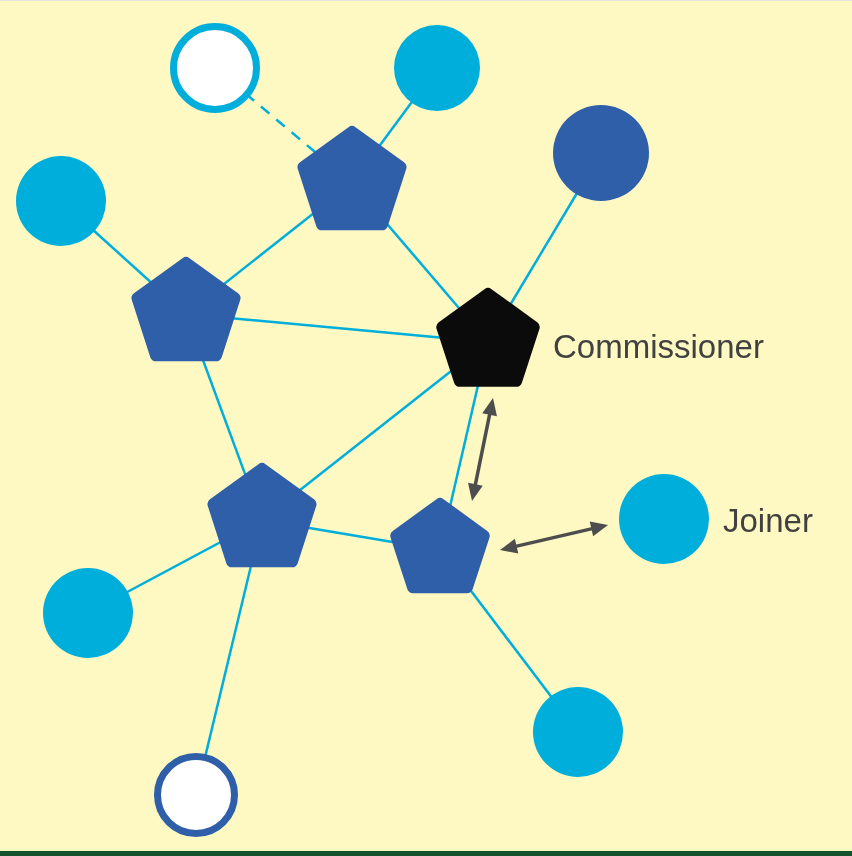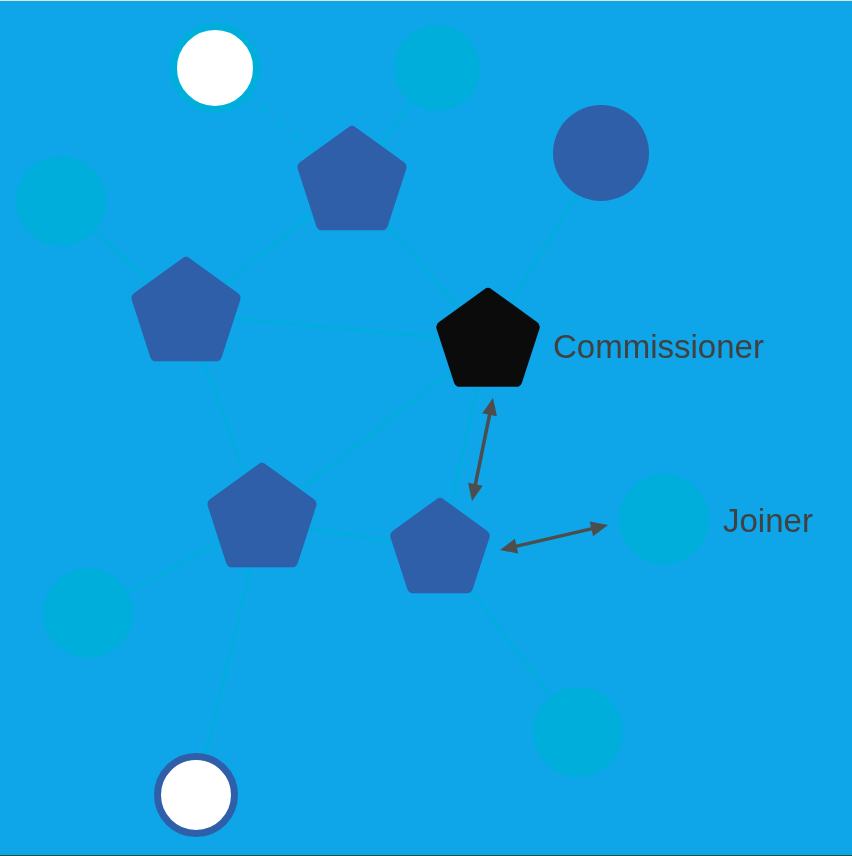--- a/index.html
+++ b/index.html
@@ -5,23 +5,23 @@
   html, body {
     margin: 0;
     padding: 0;
     background: #ffffff;
     font-family: "Liberation Sans", sans-serif;
   }
   .canvas {
     position: relative;
     width: 852px;
     height: 856px;
-    background: #0ea5e9;
+    background: #fef9c3;
     border-top: 1px solid #e3e3e3;
-    border-bottom: 1px solid #14532d;
+    border-bottom: 5px solid #14532d;
     box-sizing: border-box;
     overflow: hidden;
   }
   svg.diagram {
     position: absolute;
     left: 0;
     top: 0;
     width: 852px;
     height: 856px;
     display: block;

